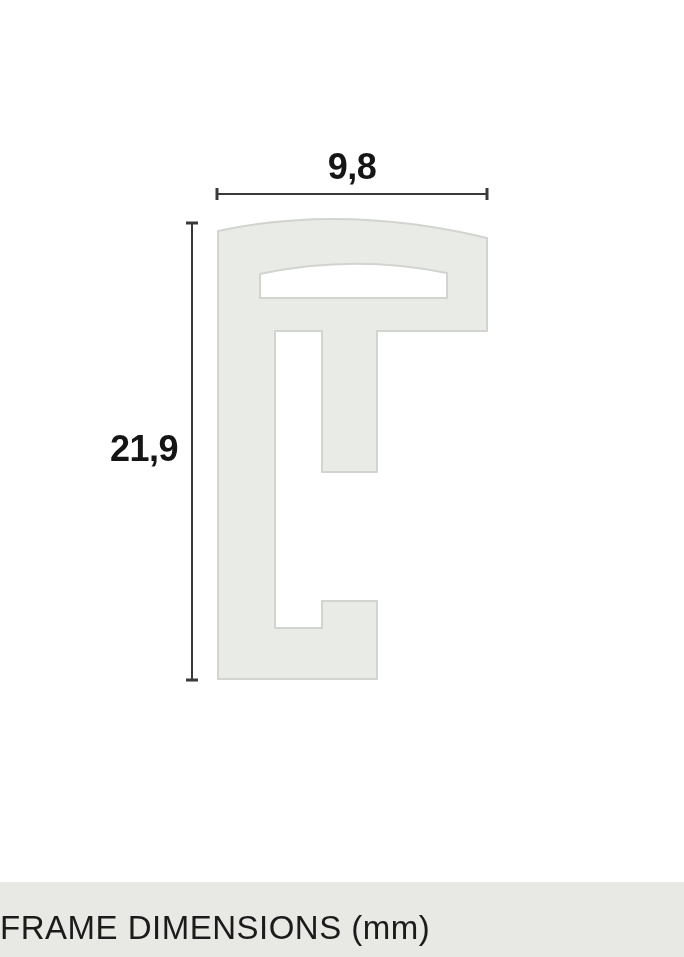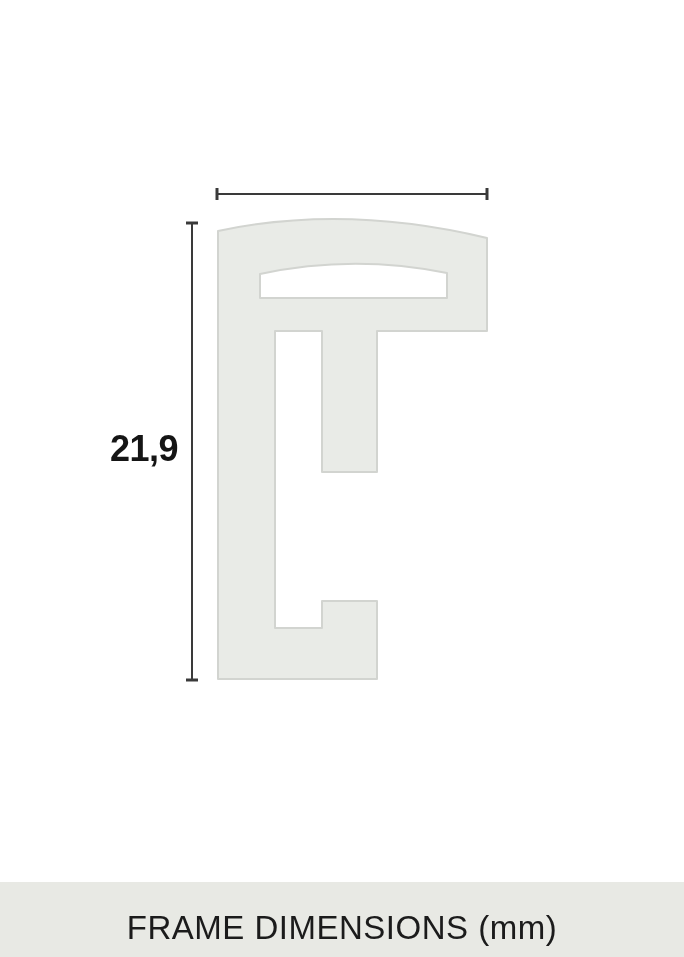--- a/index.html
+++ b/index.html
@@ -64,21 +64,21 @@
   }
   .caption-bar {
     position: absolute;
     left: 0;
     top: 882px;
     width: 684px;
     height: 75px;
     background: #e8e9e4;
     display: flex;
     align-items: center;
-    justify-content: center;
+    justify-content: flex-start;
     padding-top: 16px;
     box-sizing: border-box;
   }
   .caption-text {
     color: #1b1b1b;
     font-size: 33px;
     font-weight: 500;
     letter-spacing: 0.5px;
     line-height: 1;
     white-space: nowrap;
@@ -99,20 +99,21 @@
       <line class="dim-tick" x1="487" y1="188" x2="487" y2="200"></line>
     </g>
 
     <g>
       <line class="dim-line" x1="192" y1="223" x2="192" y2="680"></line>
       <line class="dim-tick" x1="186" y1="223" x2="198" y2="223"></line>
       <line class="dim-tick" x1="186" y1="680" x2="198" y2="680"></line>
     </g>
   </svg>
 
+  <div class="dim-label dim-label-width">9,8</div>
 
   <div class="dim-label dim-label-height">21,9</div>
 
   <div class="caption-bar">
     <div class="caption-text">FRAME DIMENSIONS (mm)</div>
   </div>
 
 </div>
 
 </body></html>

